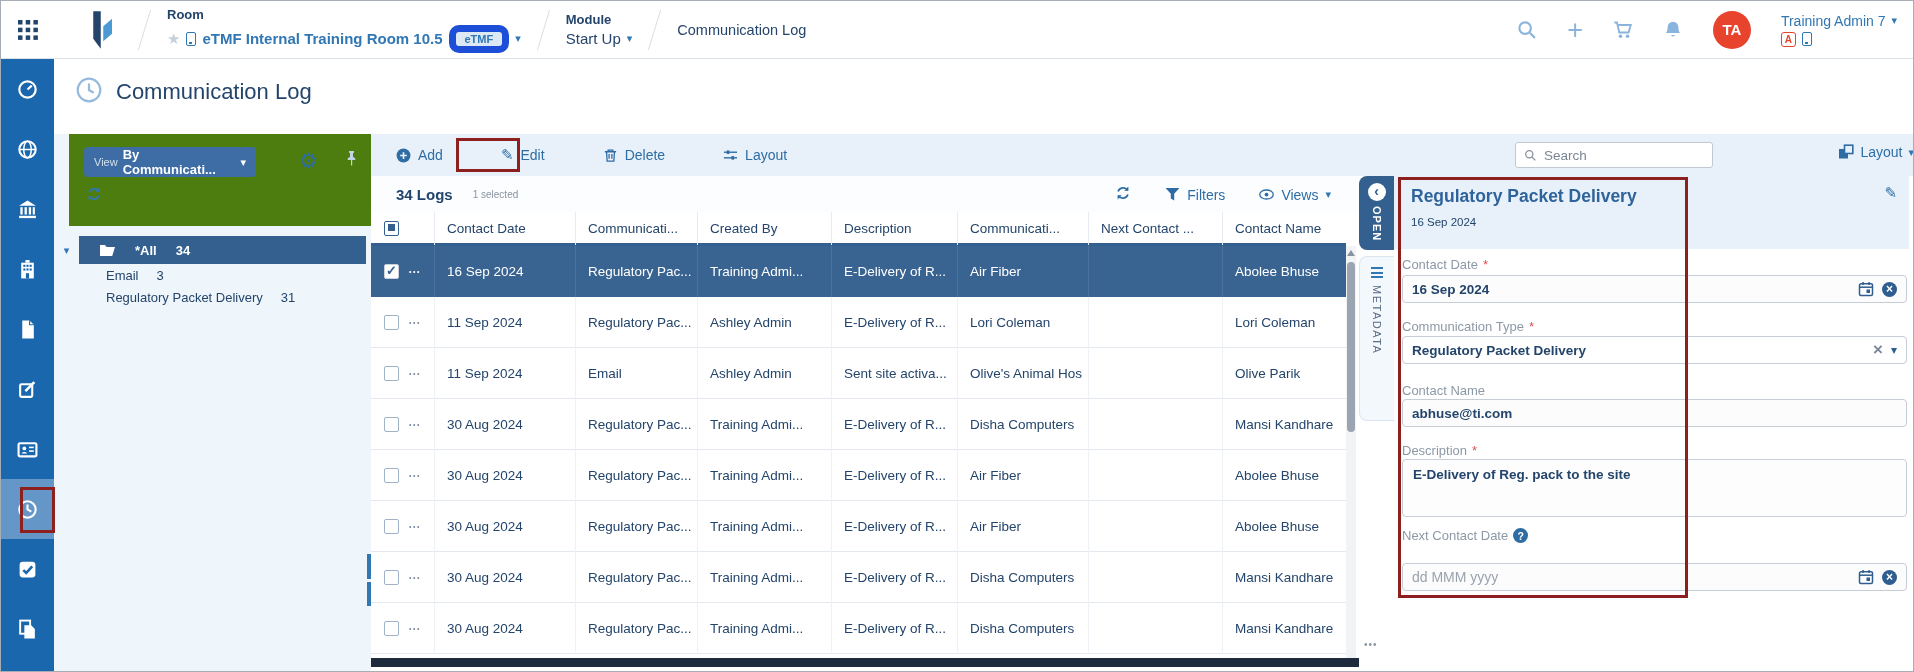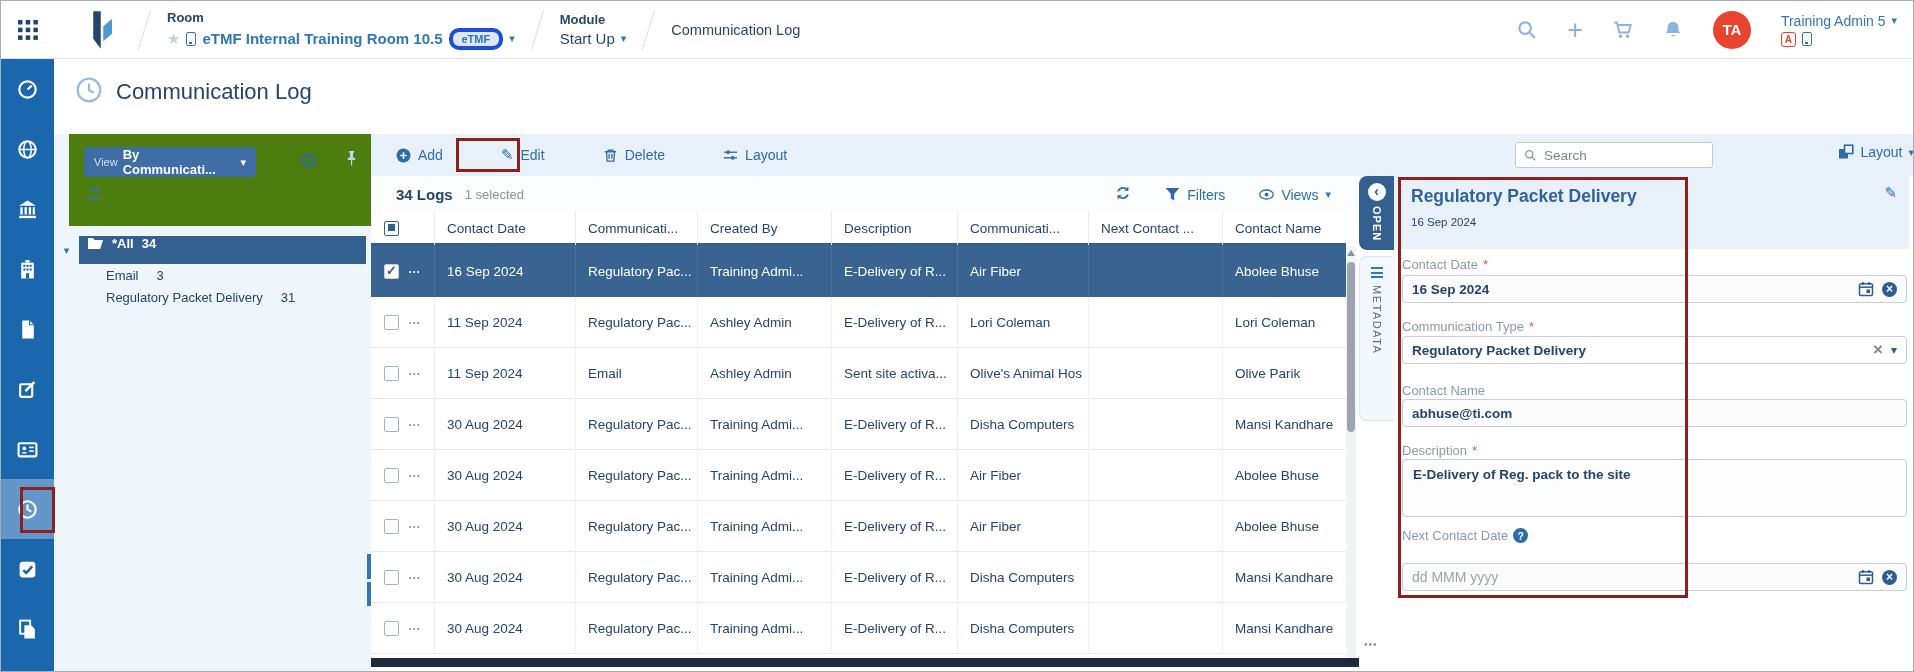--- a/index.html
+++ b/index.html
@@ -11,21 +11,21 @@
   
   #topbar { position:absolute; left:0; top:0; width:1914px; height:58px;
             background:#fff; border-bottom:1px solid #dde3ea; display:flex; align-items:center; }
   .grid-btn { width:53px; display:flex; justify-content:center; cursor:pointer; }
   .logo { width:40px; height:40px; margin-left:28px; }
   .bc-slash { width:1px; height:42px; background:#d9dfe6; transform:rotate(17deg); margin:0 22px; }
   .crumb { display:flex; flex-direction:column; justify-content:center; gap:3px; }
   .crumb-label { font-size:13px; font-weight:700; color:#24456b; }
   .crumb-main { display:flex; align-items:center; gap:6px; }
   .room-name { font-size:15px; font-weight:700; color:#3077b4; }
-  .badge-etmf { background:#dce8f4; border:4px solid #1d4ed8; color:#3077b4; font-size:11px;
+  .badge-etmf { background:#dce8f4; border:7px solid #1d4ed8; color:#3077b4; font-size:11px;
                 font-weight:700; border-radius:10px; padding:1px 9px; }
   .caret { color:#3077b4; font-size:11px; }
   .caret::after { content:"▾"; }
   .module-name { font-size:15px; font-weight:400; color:#24456b; }
   .page-crumb { font-size:14.5px; color:#24456b; }
   .star-ico { color:#c7d0da; font-size:15px; }
   .star-ico::after { content:"★"; }
   .device-ico { width:10px; height:14px; border:1.6px solid #3077b4; border-radius:2px; position:relative; }
   .device-ico::after { content:""; position:absolute; left:2px; bottom:1px; width:3px; height:1.6px; background:#3077b4; }
   #topbar-right { margin-left:auto; display:flex; align-items:center; gap:30px; padding-right:18px; }
@@ -64,21 +64,21 @@
   .pin-ico { position:absolute; left:274px; top:16px; color:#c3d2e4; cursor:pointer; }
   .pin-ico svg { width:17px; height:17px; }
   .lp-refresh { position:absolute; left:17px; top:52px; color:#3077b4; cursor:pointer; }
   .lp-refresh svg, .refresh-ico svg { width:16px; height:16px; }
 
   #tree { padding-top:10px; }
   .tree-sel-row { display:flex; align-items:center; }
   .tree-caret { width:25px; text-align:center; color:#3077b4; font-size:11px; cursor:pointer; }
   .tree-caret::after { content:"▾"; }
   .tree-node-sel { flex:1; margin-right:5px; background:#33608f; color:#fff; height:28px;
-                   display:flex; gap:8px; padding-left:8px; cursor:pointer; }
+                   display:flex; align-items:center; gap:19px; padding-left:20px; cursor:pointer; }
   .tree-node-sel .folder svg { width:17px; height:14px; display:block; }
   .tree-node-sel .lbl { font-size:13px; font-weight:700; }
   .tree-node-sel .cnt { font-size:13px; font-weight:700; }
   .tree-child { display:flex; align-items:center; height:22px; padding-left:52px; font-size:13px;
                 color:#24456b; cursor:pointer; }
   .tree-child .cnt { margin-left:18px; }
 
   
   .lp-scroll { position:absolute; left:313px; top:420px; width:4px; height:52px; display:flex;
                flex-direction:column; gap:3px; }
@@ -97,21 +97,21 @@
                       font-family:"Liberation Sans",sans-serif; background:transparent; }
   #search-box input::placeholder { color:#7b8794; }
   #layout-btn { position:absolute; right:1px; top:10px; display:flex; align-items:center; gap:6px;
                 color:#2e6da4; font-size:14px; cursor:pointer; }
   #layout-btn svg { width:16px; height:16px; }
 
   
   #grid-info { position:absolute; left:370px; top:175px; width:988px; height:37px; background:#fcfdff;
                display:flex; align-items:center; }
   .logs-count { font-size:15px; font-weight:700; color:#24456b; margin-left:25px; }
-  .sel-count { font-size:13px; color:#8a93a0; margin-left:12px; }
+  .sel-count { font-size:10px; color:#8a93a0; margin-left:20px; }
   #grid-info .right { margin-left:auto; display:flex; align-items:center; gap:34px; padding-right:28px;
                       color:#2e6da4; font-size:14px; }
   .info-item { display:flex; align-items:center; gap:7px; cursor:pointer; }
   .info-item svg { width:15px; height:15px; }
   .refresh-ico { cursor:pointer; color:#2e6da4; }
 
   
   #table { position:absolute; left:370px; top:212px; width:985px; height:445px; background:#fff; }
   .trow { display:flex; width:975px; }
   .trow > * { flex:none; }
@@ -263,21 +263,21 @@
         <circle cx="6" cy="13" r="1.4" fill="currentColor"></circle>
           <circle cx="11.6" cy="13" r="1.4" fill="currentColor"></circle>
         </svg>
       <svg class="hd-ico" viewBox="0 0 16 16">
         <path d="M8 1.3a4.3 4.3 0 0 0-4.3 4.3c0 3.6-1.4 4.8-1.4 4.8h11.4s-1.4-1.2-1.4-4.8A4.3 4.3 0 0 0 8 1.3z" fill="currentColor"></path>
         <path d="M6.4 12a1.7 1.7 0 0 0 3.2 0z" fill="currentColor"></path>
         </svg>
       <div class="avatar">TA</div>
       <div class="user-col">
         <span class="user-name">
-          <span>Training Admin 5</span>
+          <span>Training Admin 7</span>
           <span class="caret"></span>
         </span>
         <span class="user-badges">
           <span class="a-badge">A</span>
           <span class="device-ico"></span>
         </span>
       </div>
     </div>
   </div>
 

